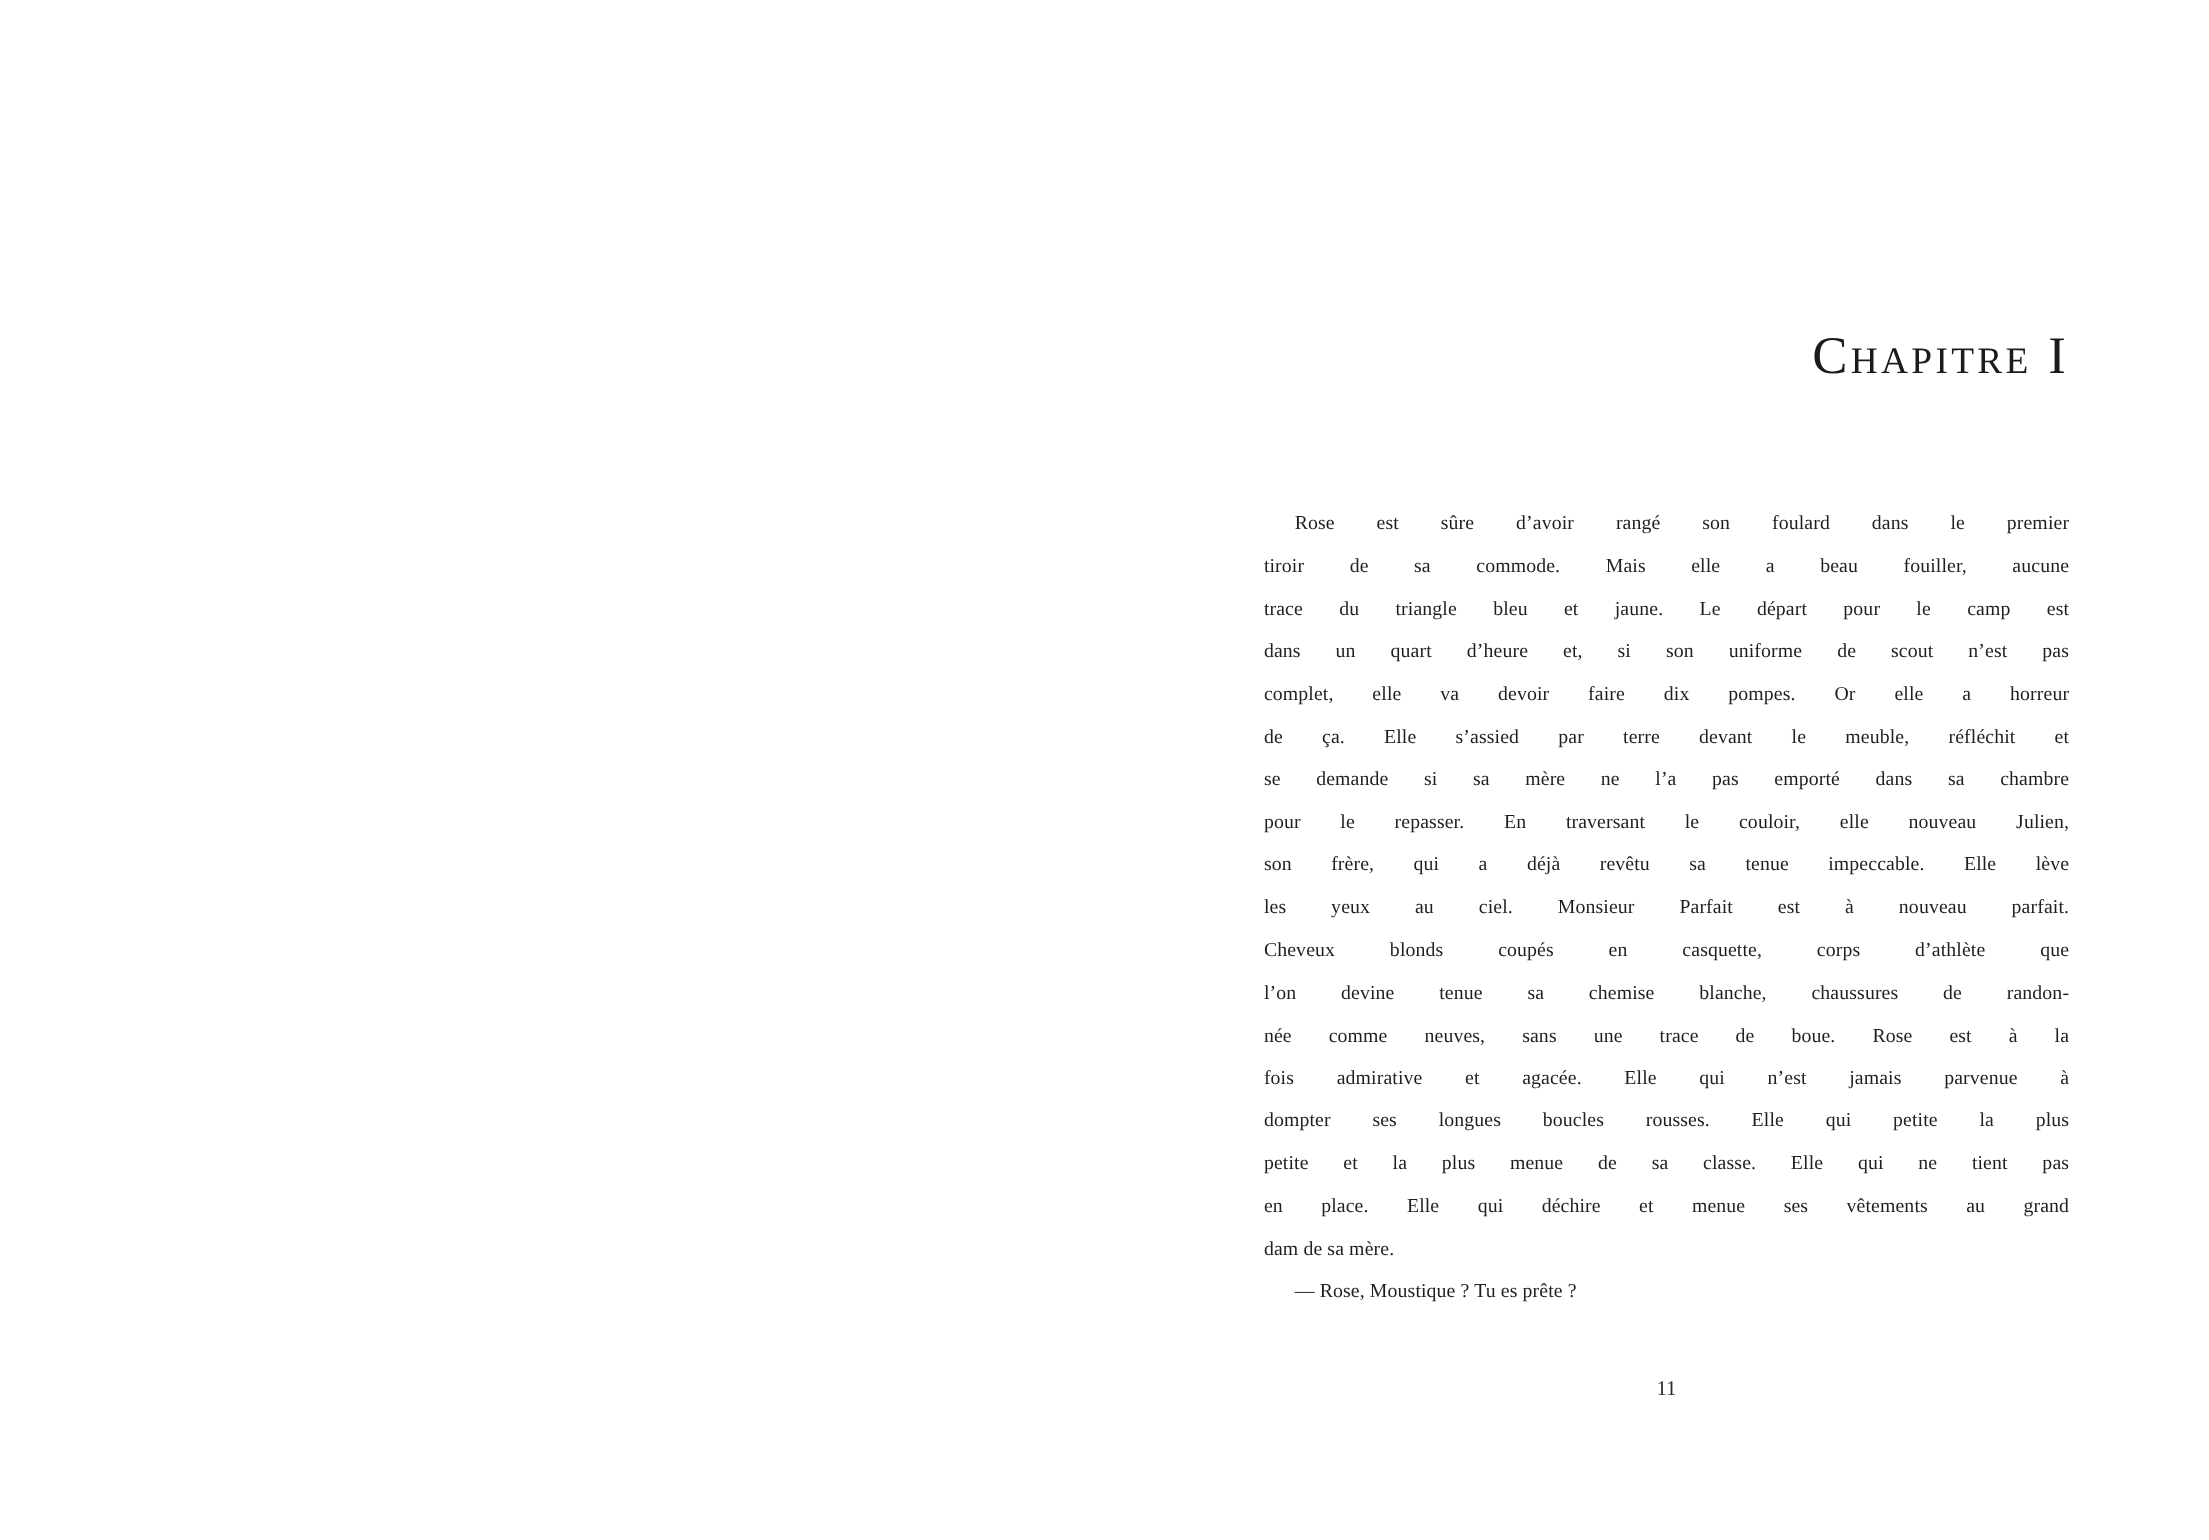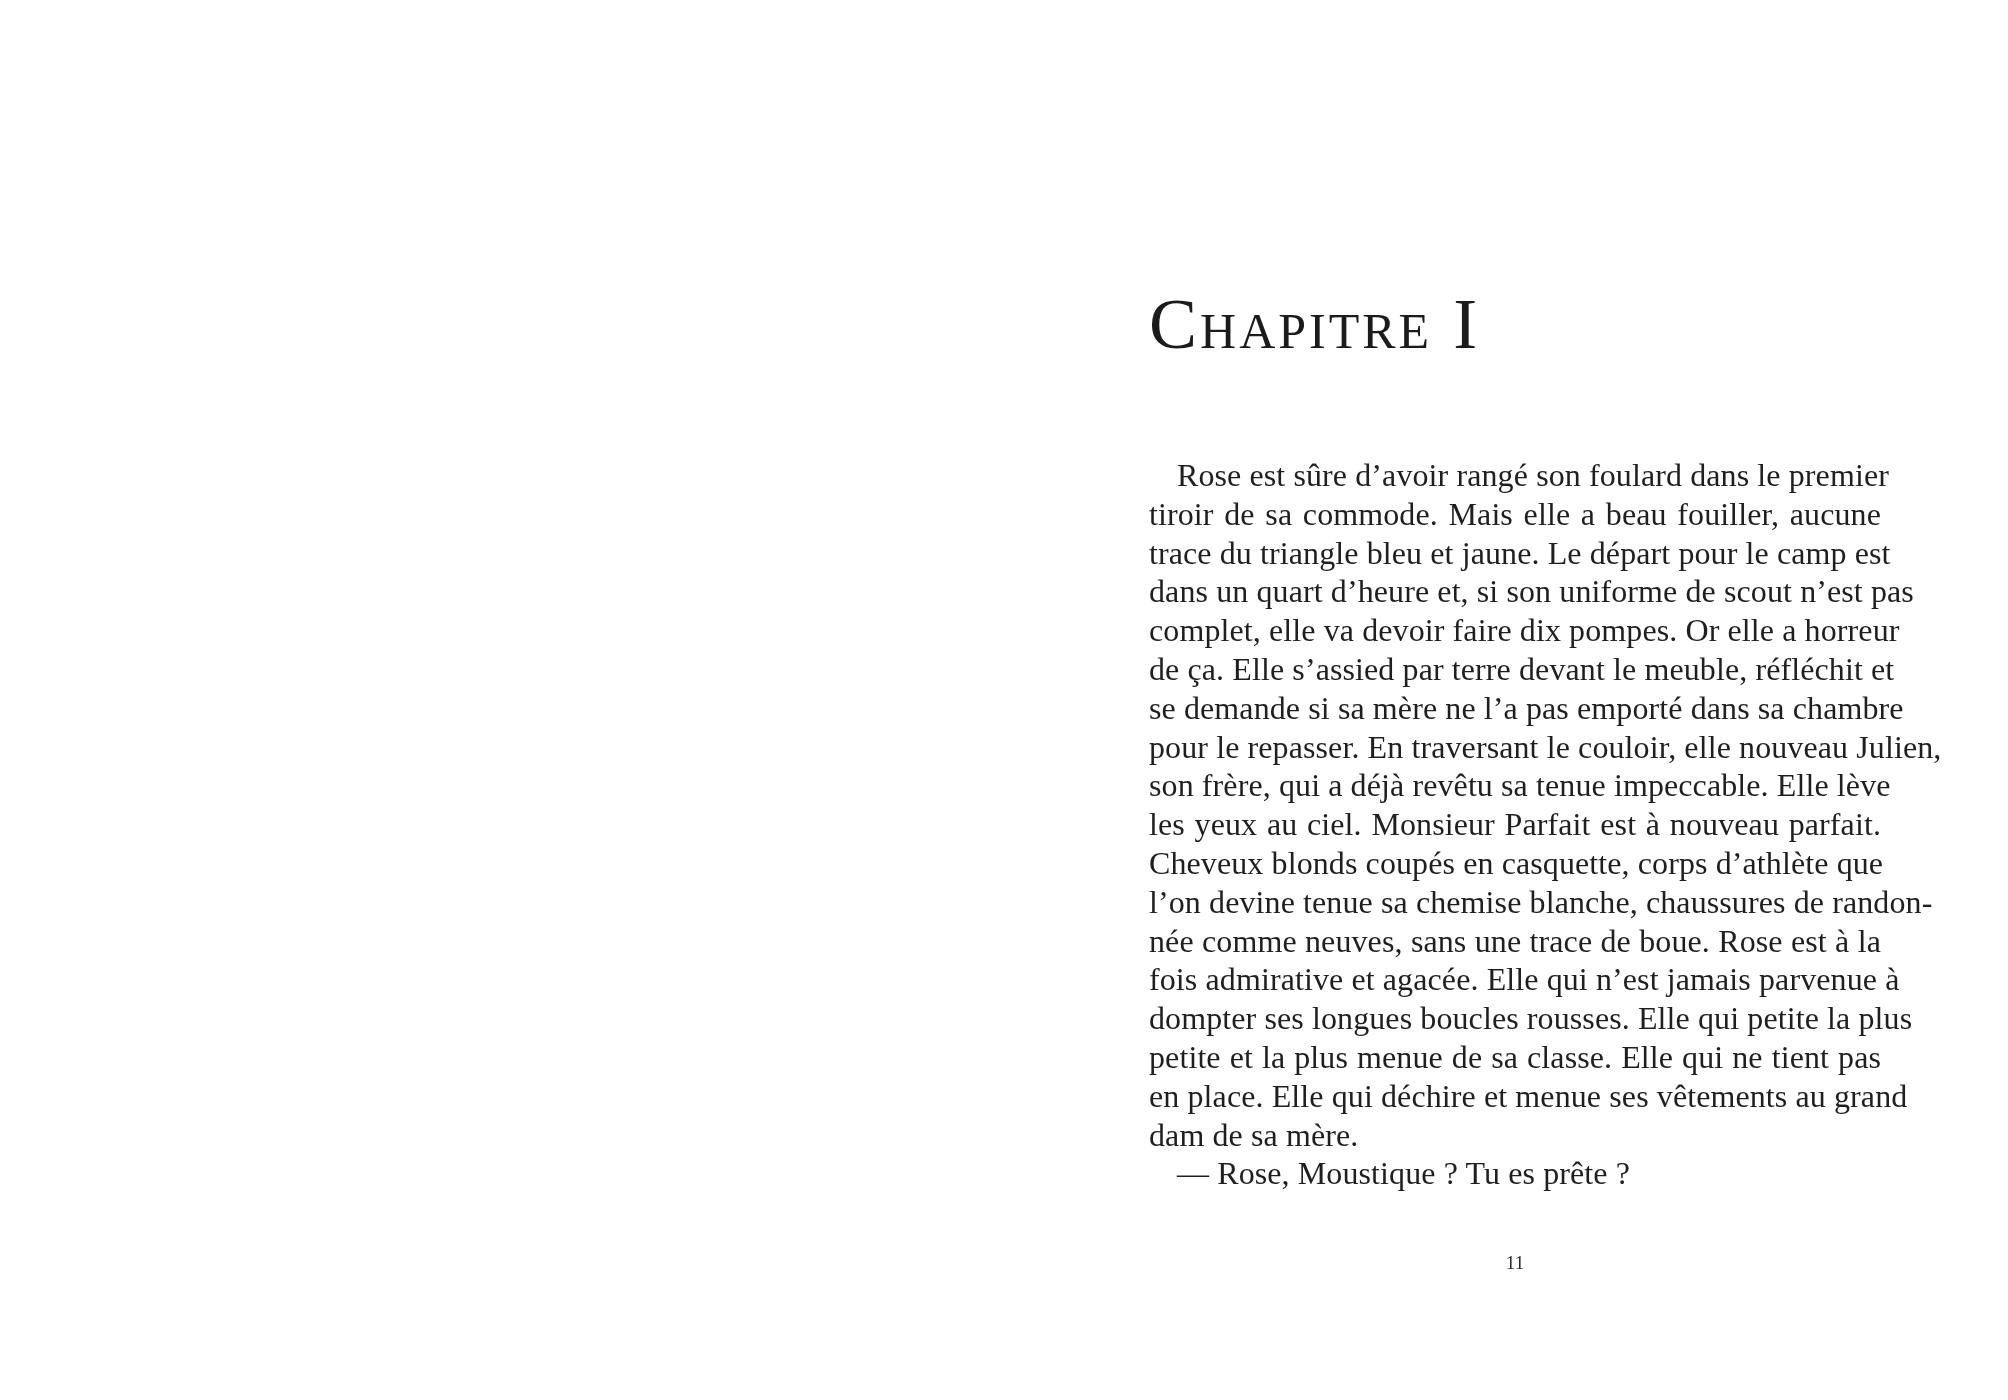--- a/index.html
+++ b/index.html
@@ -16,34 +16,34 @@
     font-family: "Liberation Serif", "DejaVu Serif", serif;
   }
   .text-column {
     position: absolute;
     left: 1149px;
     top: 0;
     width: 732px;
   }
   .chapter-title {
     margin: 288px 0 0 0;
-    text-align: left;
+    text-align: right;
     font-variant: small-caps;
     font-weight: 400;
-    font-size: 72px;
+    font-size: 48px;
     line-height: 72px;
     letter-spacing: 3px;
     color: #1b1b1b;
   }
   .body-text {
     margin-top: 96px;
     color: #1f1f1f;
   }
   .line {
-    font-size: 32px;
+    font-size: 18px;
     line-height: 38.8px;
     height: 38.8px;
     text-align: justify;
     text-align-last: justify;
     white-space: nowrap;
     letter-spacing: 0.1px;
   }
   .line.indent {
     text-indent: 28px;
   }

